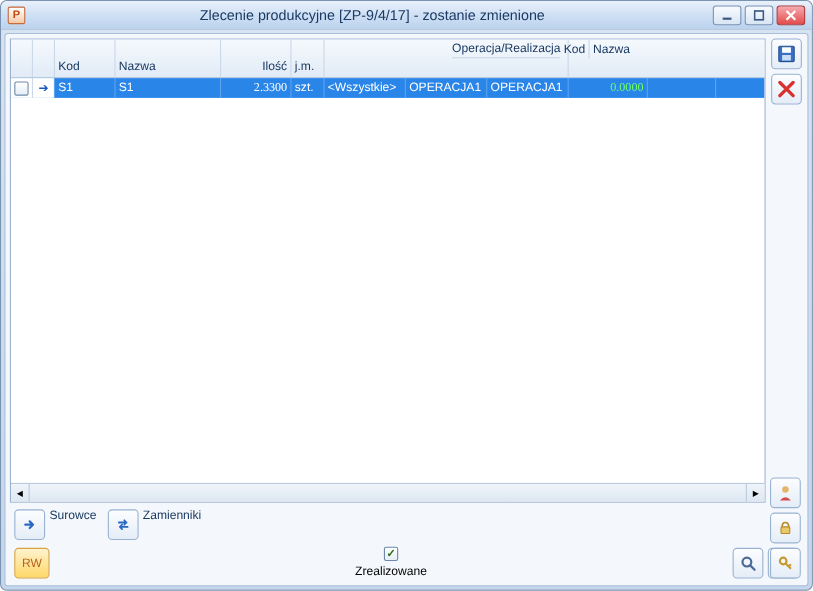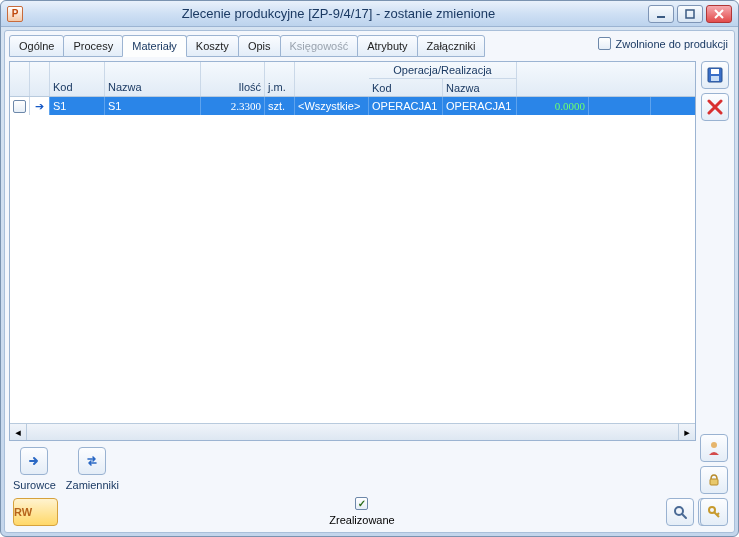--- a/index.html
+++ b/index.html
@@ -144,21 +144,21 @@
     border-right: 1px solid #cad8e8;
     padding: 2px 3px;
     display: flex;
     align-items: flex-end;
     height: 34px;
     line-height: 13px;
   }
   .spanwrap {
     grid-column: 8 / span 2;
     border-right: 1px solid #cad8e8;
-    display:flex; flex-direction:column;
+    display:flex; flex-direction:row;margin-left:42px;
   }
   .span-top {
     text-align:center;
     border-bottom: 1px solid #cad8e8;
     height: 17px;
     line-height:17px;
   }
   .span-bot { display:flex; }
   .span-bot > div {
     flex:1;
@@ -219,36 +219,36 @@
     display:flex;align-items:center;justify-content:center;
     cursor:pointer;
   }
   .bottom-bar1 {
     display:flex;
     align-items:center;
     gap:10px;
     margin-top:4px;
     padding: 2px 4px;
   }
-  .iconlabel { display:flex; align-items:center; gap:4px; color:#1b3a63;flex-direction:column; }
+  .iconlabel { display:flex; gap:4px; color:#1b3a63; }
   .bottom-bar2 {
     display:flex;
     align-items:center;
     padding: 2px 4px;
     margin-top:2px;
   }
   .rw-btn {
-    width: 45px; height:28px;
+    width: 32px; height:28px;
     border: 1px solid #d6a23d;
     border-radius:4px;
     background: linear-gradient(to bottom,#fff3cf,#ffd869);
     color:#b7641b;
-    font-weight:bold;
+    font-weight:normal;
     font-size:11px;
-    display:flex;align-items:center;
+    display:flex;align-items:center;justify-content:center;
     cursor:pointer;
   }
   .sq-btn {
     width: 28px; height:28px;
     border: 1px solid #99b2d1;
     border-radius:4px;
     background: linear-gradient(to bottom,#fcfdff,#e4edf7);
     display:flex;align-items:center;justify-content:center;
     cursor:pointer;
   }
@@ -294,35 +294,20 @@
       <div class="win-btn close">
         <svg width="10" height="10">
             <path d="M1 1 L9 9 M9 1 L1 9" stroke="#fff" stroke-width="2"></path>
           </svg>
       </div>
     </div>
   </div>
 
   <div class="client">
 
-    <div class="tabs-row">
-      <div class="tab">Ogólne</div>
-      <div class="tab">Procesy</div>
-      <div class="tab active">Materiały</div>
-      <div class="tab">Koszty</div>
-      <div class="tab">Opis</div>
-      <div class="tab disabled">Księgowość</div>
-      <div class="tab">Atrybuty</div>
-      <div class="tab">Załączniki</div>
-
-      <div class="zwolnione">
-        <span class="chk"></span>
-        <span>Zwolnione do produkcji</span>
-      </div>
-    </div>
 
     <div class="main-row">
       <div class="grid-wrap">
         <div class="grid-head">
           <div class="hcell"></div>
           <div class="hcell"></div>
           <div class="hcell">Kod</div>
           <div class="hcell">Nazwa</div>
           <div class="hcell" style="justify-content:flex-end">Ilość</div>
           <div class="hcell">j.m.</div>

